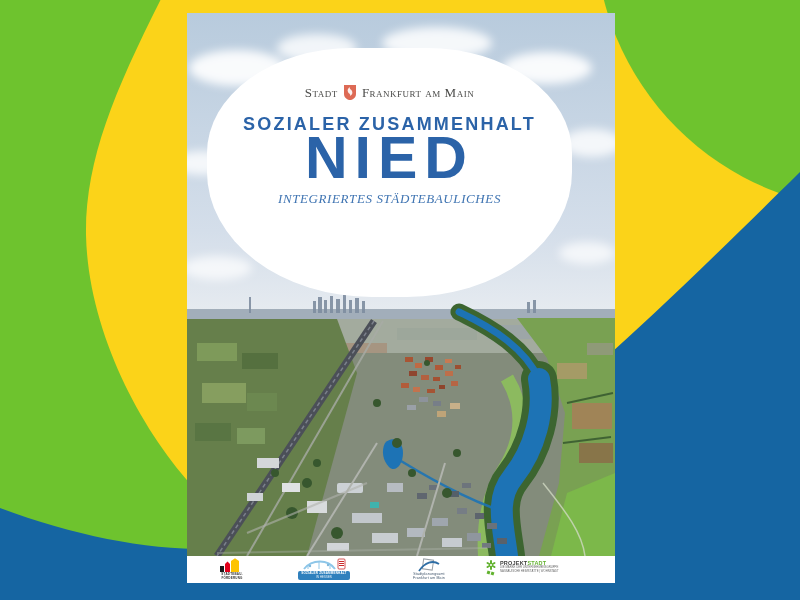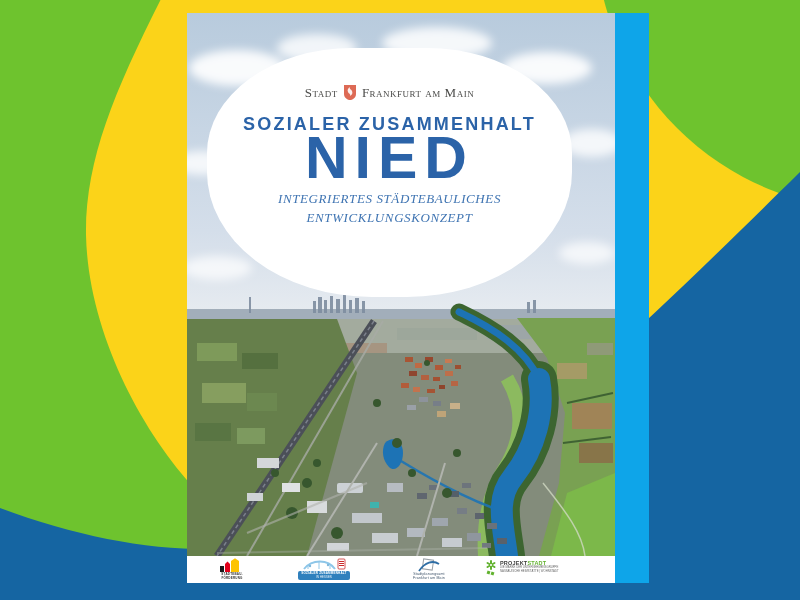--- a/index.html
+++ b/index.html
@@ -1,19 +1,19 @@
 <!DOCTYPE html>
 <html><head>
 <meta charset="utf-8">
 <style>
   html,body{margin:0;padding:0;width:800px;height:600px;overflow:hidden;font-family:"Liberation Sans",sans-serif;}
   .stage{position:relative;width:800px;height:600px;background:#fbd319;}
   .bg-svg{position:absolute;left:0;top:0;}
   
-  .cover{position:absolute;left:187px;top:13px;width:462px;height:570px;background:#0ea5e9;overflow:hidden;}
+  .cover{position:absolute;left:187px;top:13px;width:428px;height:570px;background:#0ea5e9;overflow:hidden;}
   .photo{position:absolute;left:0;top:0;width:428px;height:543px;}
   .blob{position:absolute;left:20px;top:35px;width:365px;height:249px;background:#ffffff;
         border-radius:145px 145px 165px 165px / 105px 105px 125px 125px;
         display:flex;flex-direction:column;align-items:center;text-align:center;}
   .citylogo{margin-top:36px;display:flex;align-items:center;gap:5px;color:#4b4b49;
             font-family:"Liberation Serif",serif;font-variant:small-caps;font-size:13px;letter-spacing:.5px;}
   .kicker{margin-top:13px;color:#2b63a8;font-weight:bold;font-size:18px;letter-spacing:2.2px;}
   .big-title{margin-top:-6px;color:#2b63a8;font-weight:bold;font-size:59px;line-height:1.0;letter-spacing:7px;}
   .subtitle{margin-top:2px;color:#3f74b2;font-family:"Liberation Serif",serif;font-style:italic;
             font-size:13px;line-height:1.45;letter-spacing:.6px;}
@@ -219,21 +219,20 @@
         <svg width="14" height="17" viewBox="0 0 14 17">
           <path d="M1,1 h12 v9 c0,4 -4,6 -6,6 c-2,0 -6,-2 -6,-6 Z" fill="#dd6a55"></path>
           <path d="M7,3 c-2,1 -3,3 -2,5 c1,2 3,2 2,4 c2,-1 3,-3 2,-5 c-1,-2 -3,-2 -2,-4 Z" fill="#ffffff" opacity=".9"></path>
         </svg>
         <span>Frankfurt am Main</span>
       </div>
       <div class="kicker">SOZIALER ZUSAMMENHALT</div>
       <div class="big-title">NIED</div>
       <div class="subtitle">
         <div>INTEGRIERTES STÄDTEBAULICHES</div>
-        <div>ENTWICKLUNGSKONZEPT</div>
       </div>
     </div>
 
     <div class="footer">
 
       <div class="logo logo1">
         <svg width="26" height="15" viewBox="0 0 26 15">
           <rect x="1" y="8" width="4" height="6" fill="#1a1a1a"></rect>
           <path d="M6,6 l2.5,-2.5 L11,6 v8 H6 Z" fill="#e2001a"></path>
           <path d="M12,3 l4,-2.8 L20,3 v11 h-8 Z" fill="#fdc400"></path>

